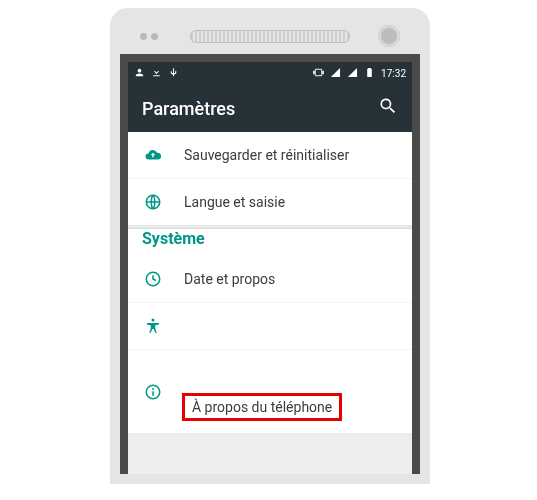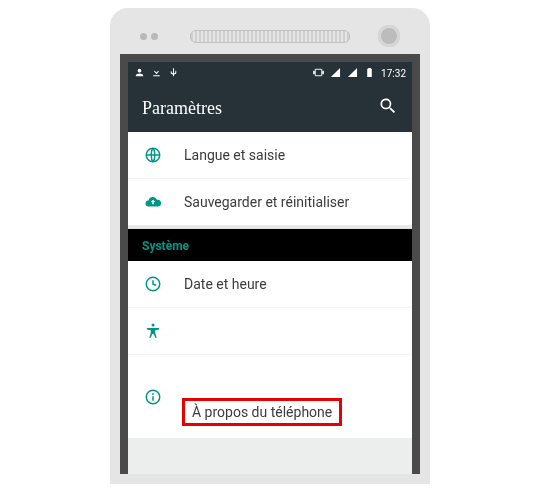--- a/index.html
+++ b/index.html
@@ -66,36 +66,35 @@
   .toolbar {
     background:#263238;
     color:#fff;
     height:48px;
     display:flex;
     align-items:center;
     justify-content:space-between;
     padding:0 14px;
     font-size:18px;
     font-weight:500;
-    font-family:Liberation Serif, serif;
   }
   .toolbar svg { width:20px; height:20px; fill:#fff; }
   .content {
     flex:1;
     overflow-y:hidden;
     background:#eceeee;
   }
   .card { background:#fff; }
   .divider { height:4px; background:#e8eaea; border-bottom:1px solid #ddd; }
   .section-label {
     color:#009688;
     font-weight:700;
-    font-size:12px;
-    padding:10px 14px 8px 14px;
-    background:#000000;
+    font-size:16px;
+    padding:0 14px 8px 14px;
+    background:#ffffff;
   }
   .row {
     display:flex;
     align-items:center;
     gap:20px;
     padding:14px 14px;
     background:#fff;
     border-bottom:1px solid #f4f4f4;
   }
   .row:last-child { border-bottom:none; }
@@ -156,49 +155,49 @@
             <path d="M15.5 14h-.8l-.3-.3a6.5 6.5 0 10-.7.7l.3.3v.8l5 5 1.5-1.5-5-5zM9.5 14A4.5 4.5 0 119.5 5a4.5 4.5 0 010 9z"></path>
           </svg></span>
     </div>
 
     <div class="content">
 
       <div class="card">
         <div class="row">
           <span class="icon">
               <svg viewBox="0 0 24 24">
+                <path d="M19 18H6a4 4 0 010-8 6 6 0 0111.3-1A4.5 4.5 0 0119 18zM12 9l-3 3h2v3h2v-3h2z"></path>
+              </svg>
+            </span>
+          <span class="label">Sauvegarder et réinitialiser</span>
+        </div>
+        <div class="row">
+          <span class="icon">
+              <svg viewBox="0 0 24 24">
                 <circle cx="12" cy="12" r="9" fill="none" stroke="#009688" stroke-width="2"></circle>
                 <path d="M3 12h18M12 3c3 3 3 15 0 18M12 3c-3 3-3 15 0 18" fill="none" stroke="#009688" stroke-width="2"></path>
               </svg>
             </span>
           <span class="label">Langue et saisie</span>
         </div>
-        <div class="row">
-          <span class="icon">
-              <svg viewBox="0 0 24 24">
-                <path d="M19 18H6a4 4 0 010-8 6 6 0 0111.3-1A4.5 4.5 0 0119 18zM12 9l-3 3h2v3h2v-3h2z"></path>
-              </svg>
-            </span>
-          <span class="label">Sauvegarder et réinitialiser</span>
-        </div>
       </div>
 
       <div class="divider"></div>
 
       <div class="section-label">Système</div>
 
       <div class="card">
         <div class="row">
           <span class="icon">
               <svg viewBox="0 0 24 24">
                 <circle cx="12" cy="12" r="9" fill="none" stroke="#009688" stroke-width="2"></circle>
                 <path d="M12 7v5l4 2" fill="none" stroke="#009688" stroke-width="2"></path>
               </svg>
             </span>
-          <span class="label">Date et heure</span>
+          <span class="label">Date et propos</span>
         </div>
         <div class="row">
           <span class="icon">
               <svg viewBox="0 0 24 24">
                 <circle cx="12" cy="4" r="2"></circle>
                 <path d="M4 8h16v2l-5 1v4l2 6h-2l-2-5h-2l-2 5H7l2-6v-4L4 10z"></path>
               </svg>
             </span>
         </div>
         <div class="row">

